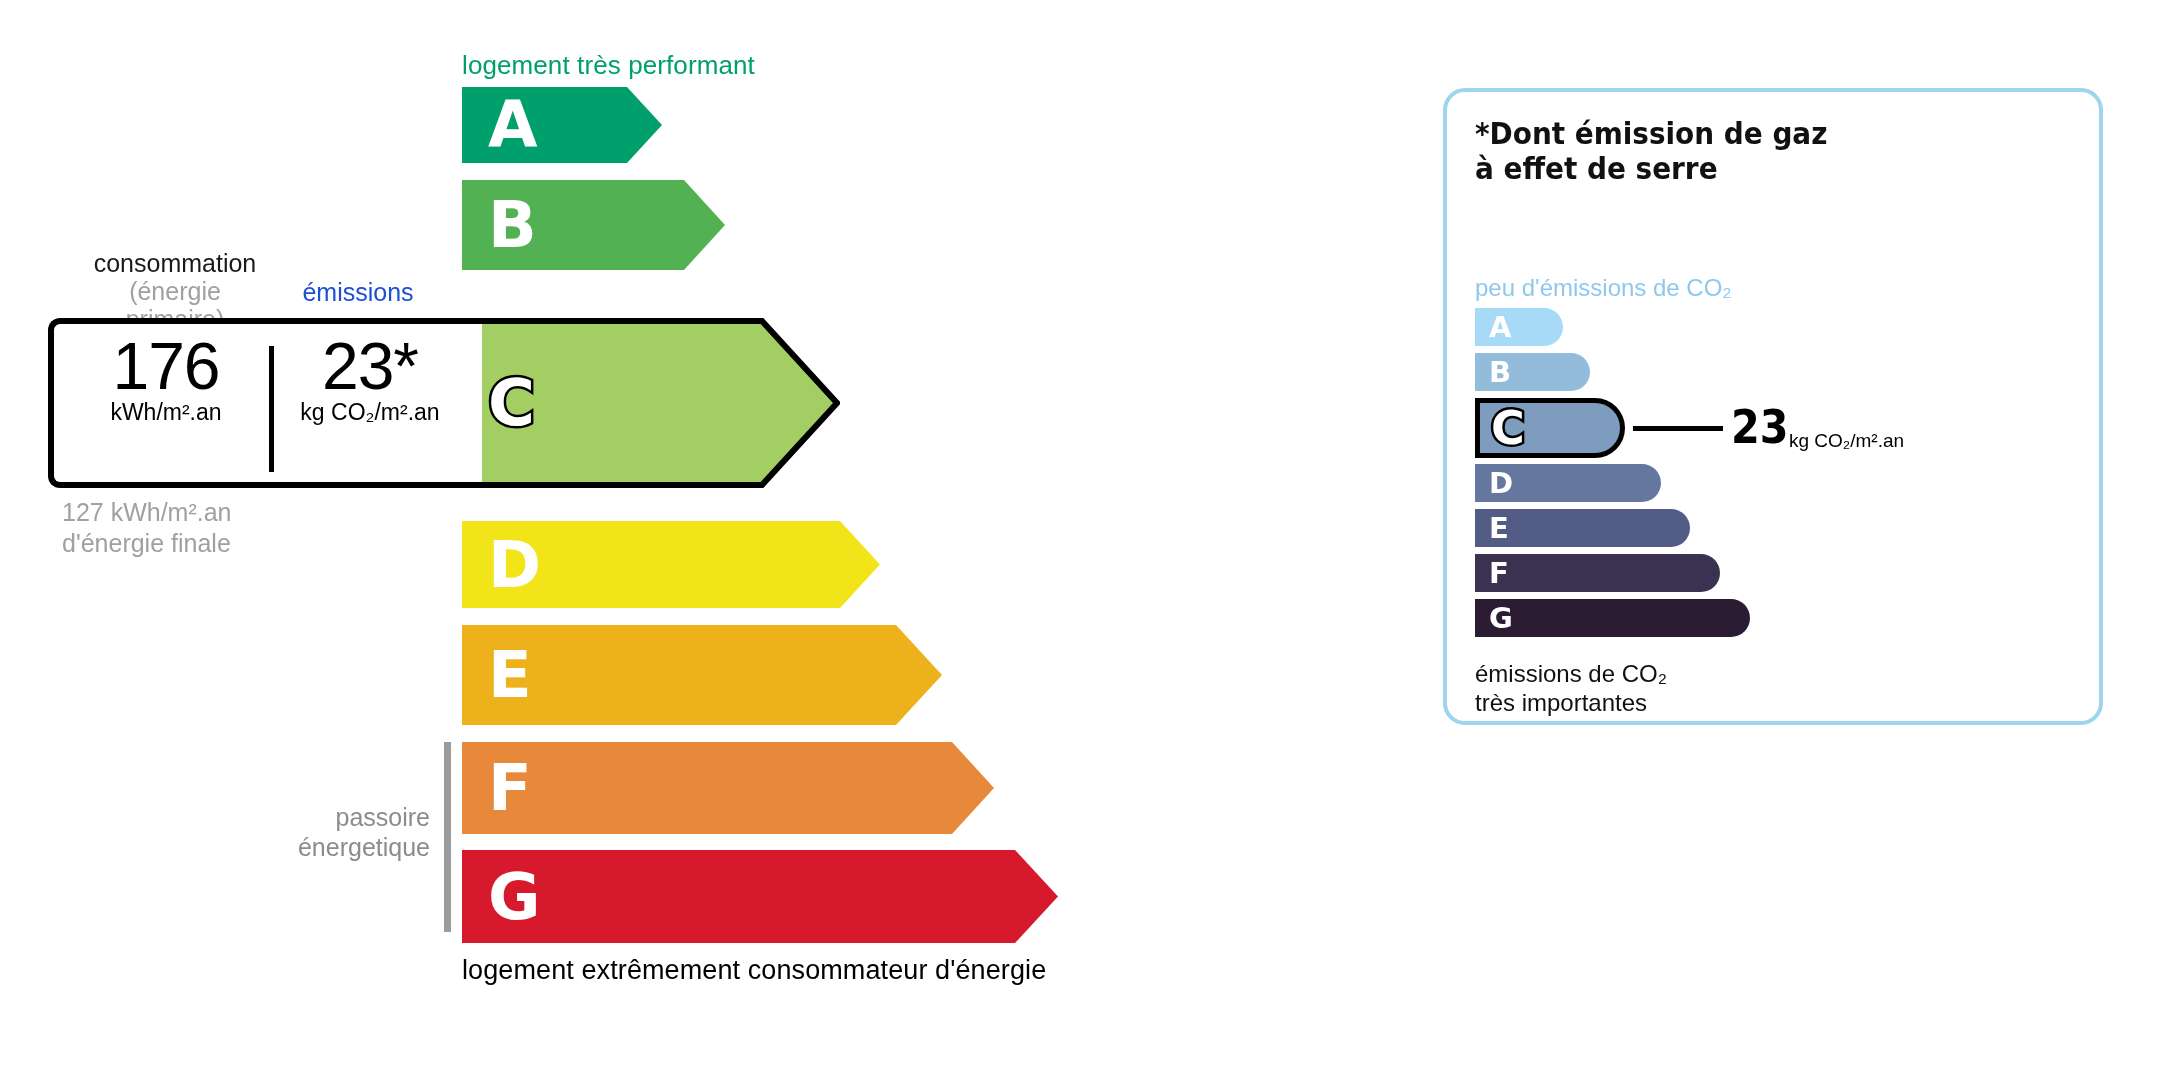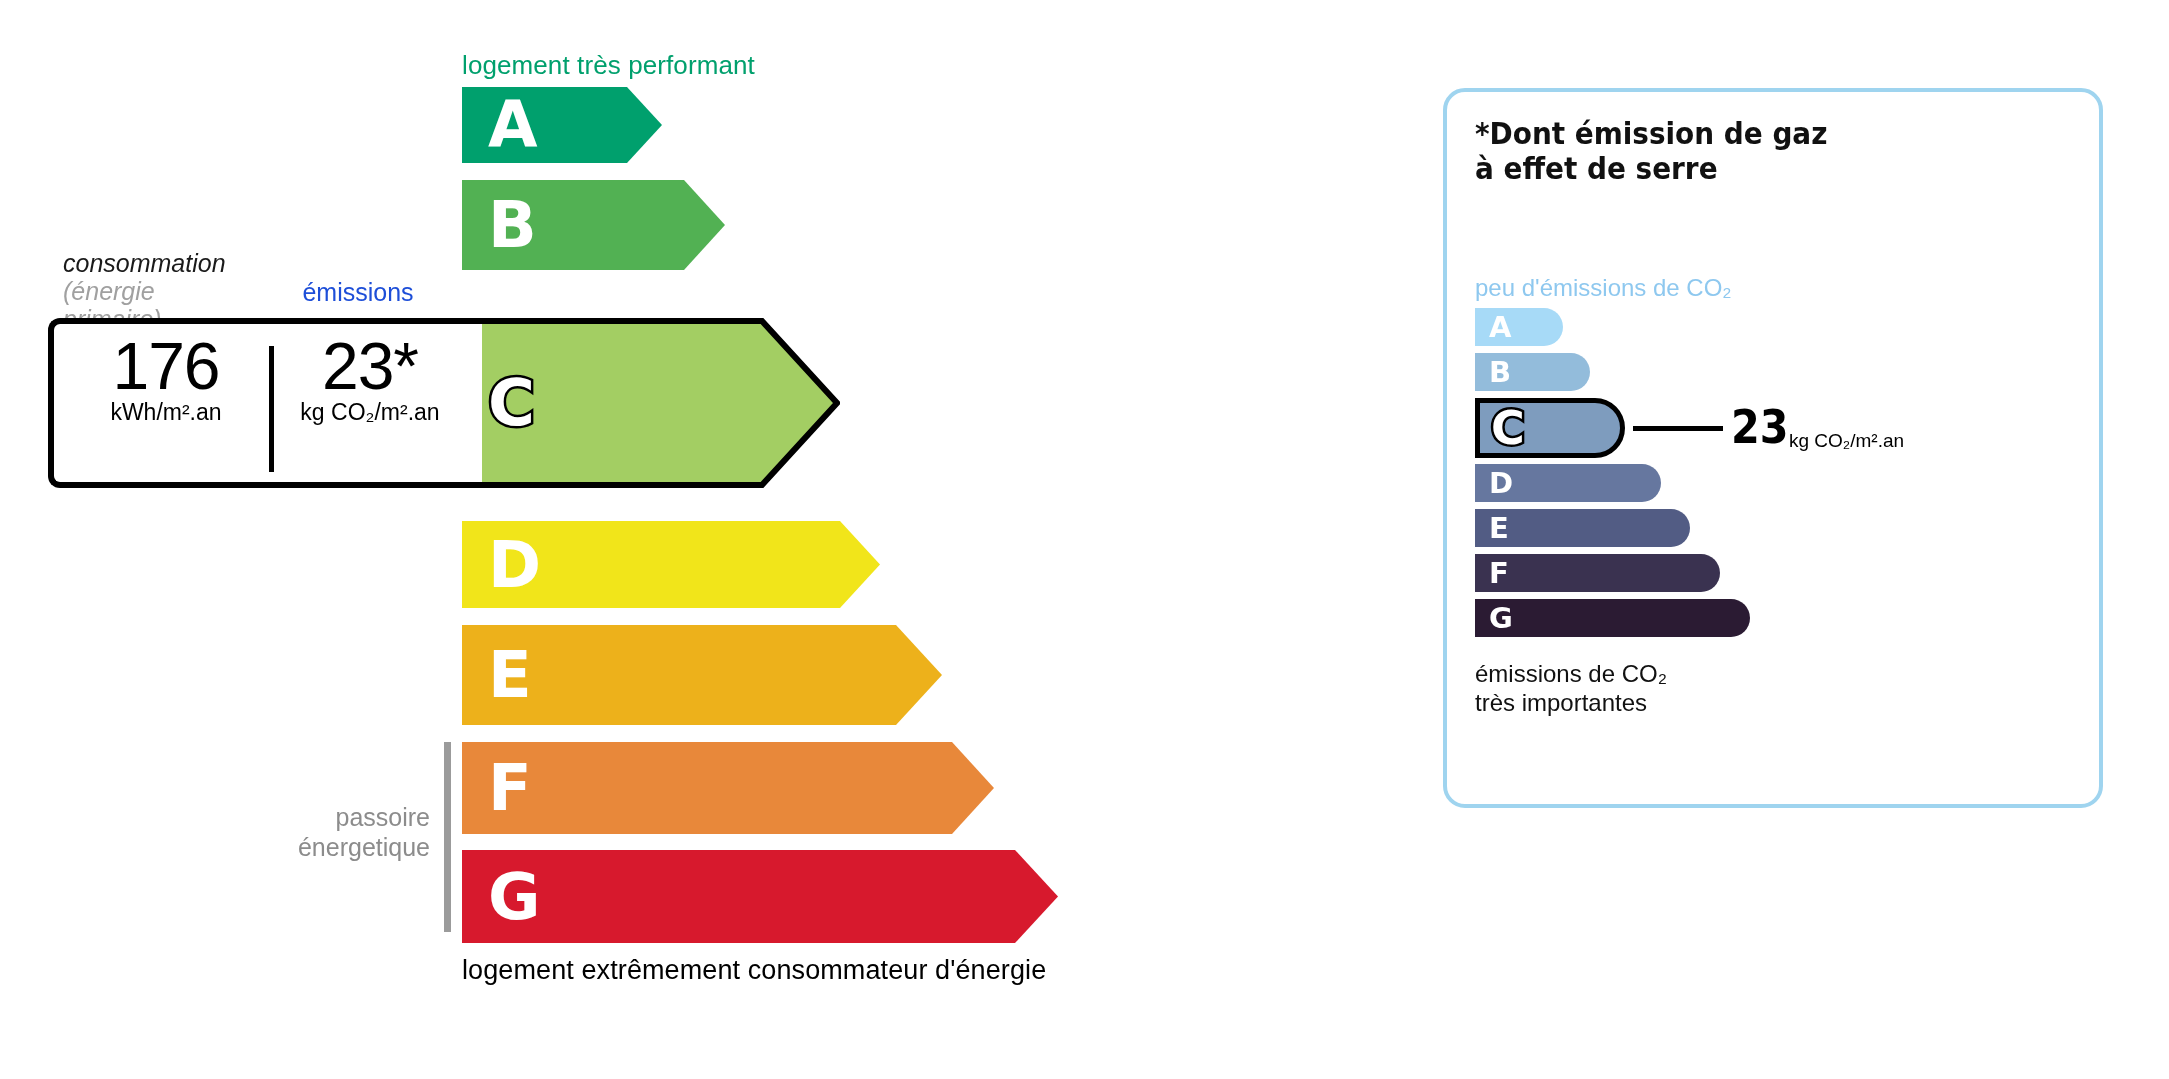--- a/index.html
+++ b/index.html
@@ -16,22 +16,22 @@
     position:absolute;left:462px;top:50px;
     font-size:26px;color:#00a06d;letter-spacing:.1px;white-space:nowrap;
   }
   .bottom-caption{
     position:absolute;left:462px;top:955px;
     font-size:27px;color:#000000;letter-spacing:.1px;white-space:nowrap;
   }
 
   
   .hdr-conso{
-    position:absolute;left:63px;top:249px;width:190px;text-align:left;
-    font-size:25px;color:#1a1a1a;line-height:1.12;font-style:italic;
+    position:absolute;left:80px;top:249px;width:190px;text-align:center;
+    font-size:25px;color:#1a1a1a;line-height:1.12;
   }
   .hdr-conso .sub{color:#a0a0a0;display:block;}
   .hdr-emis{
     position:absolute;left:288px;top:278px;width:140px;text-align:center;
     font-size:25px;color:#1d4ed8;
   }
 
   
   .valuebox{
     position:absolute;left:48px;top:318px;width:434px;height:170px;
@@ -71,21 +71,21 @@
     font-family:"DejaVu Sans","Liberation Sans",sans-serif;
   }
   .band.current .letter{
     color:#ffffff;
     -webkit-text-stroke:5px #000;
     paint-order:stroke fill;
   }
 
   
   #ges{
-    position:absolute;left:1443px;top:88px;width:660px;height:720px;
+    position:absolute;left:1443px;top:88px;width:660px;height:637px;
     border:4px solid #9fd4ef;border-radius:22px;box-sizing:border-box;background:#fff;
   }
   .ges-title{
     position:absolute;left:28px;top:24px;
     font-size:31px;font-weight:bold;color:#111;line-height:1.14;
     font-family:"DejaVu Sans Condensed","Liberation Sans",sans-serif;
   }
   .ges-top-cap{
     position:absolute;left:28px;top:182px;
     font-size:24px;color:#8ec8ef;white-space:nowrap;
@@ -140,20 +140,24 @@
     <div class="vb-cell left">
       <div class="vb-num">176</div>
       <div class="vb-unit">kWh/m².an</div>
     </div>
     <div class="vb-cell right">
       <div class="vb-num">23*</div>
       <div class="vb-unit">kg CO₂/m².an</div>
     </div>
   </div>
 
+  <div class="finale">
+    <div>127 kWh/m².an</div>
+    <div>d'énergie finale</div>
+  </div>
 
   <div class="passoire-bar"></div>
   <div class="passoire-txt">
     <div>passoire</div>
     <div>énergetique</div>
   </div>
 
   <div class="bands" id="energy-bands">
       <div class="band" style="top: 87px; width: 200px; height: 76px;">
         <svg width="200" height="76" viewBox="0 0 200 76">

